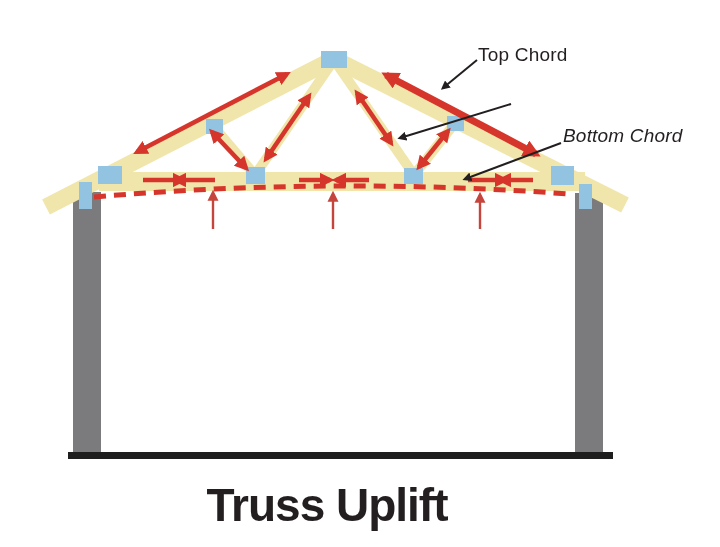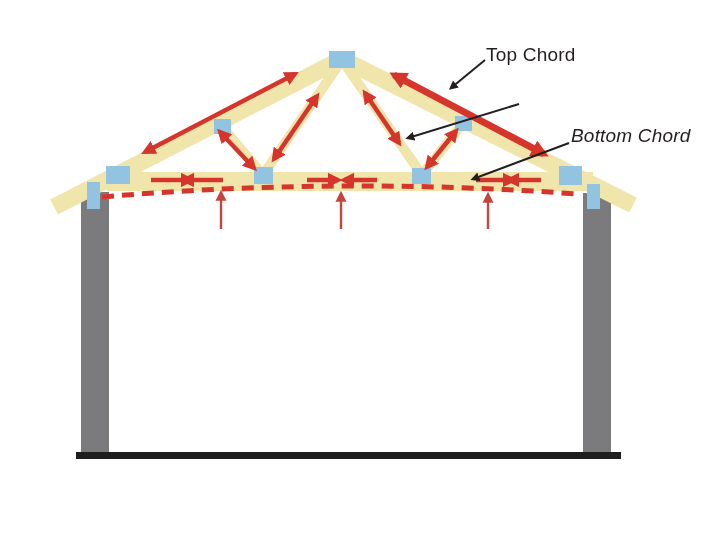--- a/index.html
+++ b/index.html
@@ -2,21 +2,21 @@
 <html><head>
 <meta charset="utf-8">
 <style>
   html,body{margin:0;padding:0;}
   body{
     width:720px;height:547px;
     background:var(--background,#fff);
     font-family:"Liberation Sans", sans-serif;
     position:relative;overflow:hidden;
   }
-  .stage{position:absolute;left:8px;top:0;width:688px;height:547px;}
+  .stage{position:absolute;left:0;top:0;width:688px;height:547px;}
   svg{position:absolute;left:0;top:0;}
   .member{stroke:var(--truss-wood);}
   .plate{fill:var(--gusset-plate-blue);}
   .anchor{fill:var(--gusset-plate-blue);}
   .wall{fill:var(--wall-gray);}
   .floor{fill:var(--floor-black);}
   .farrow{stroke:var(--force-arrow-red);fill:none;}
   .uarrow{stroke:var(--uplift-arrow-red);fill:none;}
   .dashline{stroke:var(--force-arrow-red);fill:none;stroke-dasharray:12 8;}
   .leader{stroke:var(--text);fill:none;}
@@ -109,13 +109,14 @@
     <g>
       <line class="leader" x1="477" y1="60" x2="443" y2="88" stroke-width="2" marker-end="url(#mb)"></line>
       <line class="leader" x1="511" y1="104" x2="400" y2="138" stroke-width="2" marker-end="url(#mb)"></line>
       <line class="leader" x1="561" y1="143" x2="465" y2="179" stroke-width="2" marker-end="url(#mb)"></line>
     </g>
   </svg>
 
   <div class="lbl" style="left:478px;top:45px;">Top Chord</div>
   <div class="lbl" style="left:563px;top:126px;font-style:italic;">Bottom Chord</div>
 
+  <div class="title">Truss Uplift</div>
 </div>
 
 </body></html>

